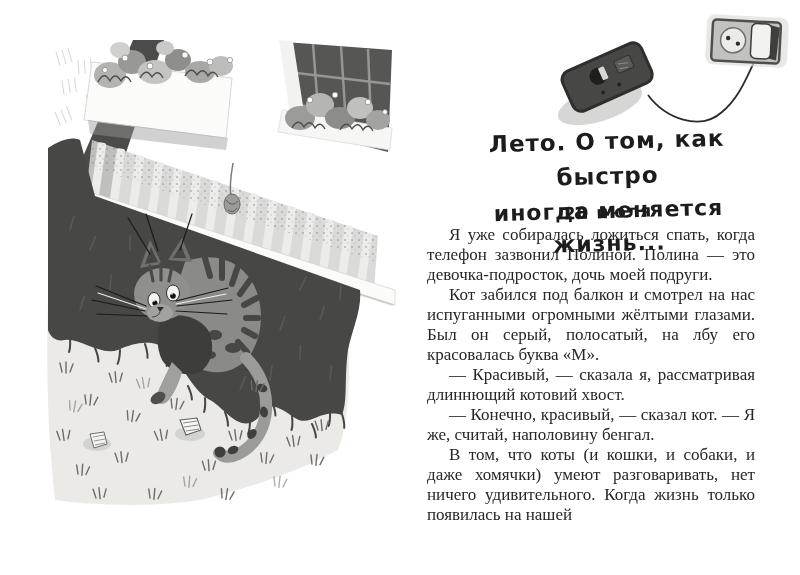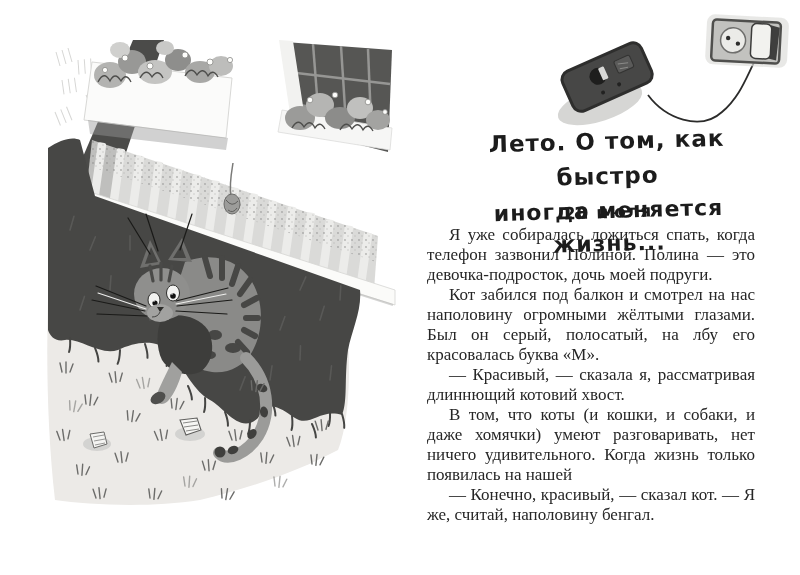--- a/index.html
+++ b/index.html
@@ -324,19 +324,19 @@
   </svg>
 
   <div class="title-block hand">
     <div class="title-line1">Лето. О том, как быстро</div>
     <div class="title-line2">иногда меняется жизнь...</div>
   </div>
   <div class="date-line hand">20 июля</div>
 
   <div class="body-text">
     <p>Я уже собиралась ложиться спать, когда телефон зазвонил Полиной. Полина — это девочка-подросток, дочь моей подруги.</p>
-    <p>Кот забился под балкон и смотрел на нас наполовину огромными жёлтыми глазами. Был он серый, полосатый, на лбу его красовалась буква «М».</p>
+    <p>Кот забился под балкон и смотрел на нас испуганными огромными жёлтыми глазами. Был он серый, полосатый, на лбу его красовалась буква «М».</p>
     <p>— Красивый, — сказала я, рассматривая длиннющий котовий хвост.</p>
+    <p>— Конечно, красивый, — сказал кот. — Я же, считай, наполовину бенгал.</p>
     <p>В том, что коты (и кошки, и собаки, и даже хомячки) умеют разговаривать, нет ничего удивительного. Когда жизнь только появилась на нашей</p>
-    <p>— Конечно, красивый, — сказал кот. — Я же, считай, наполовину бенгал.</p>
   </div>
 
 </div>
 
 </body></html>

